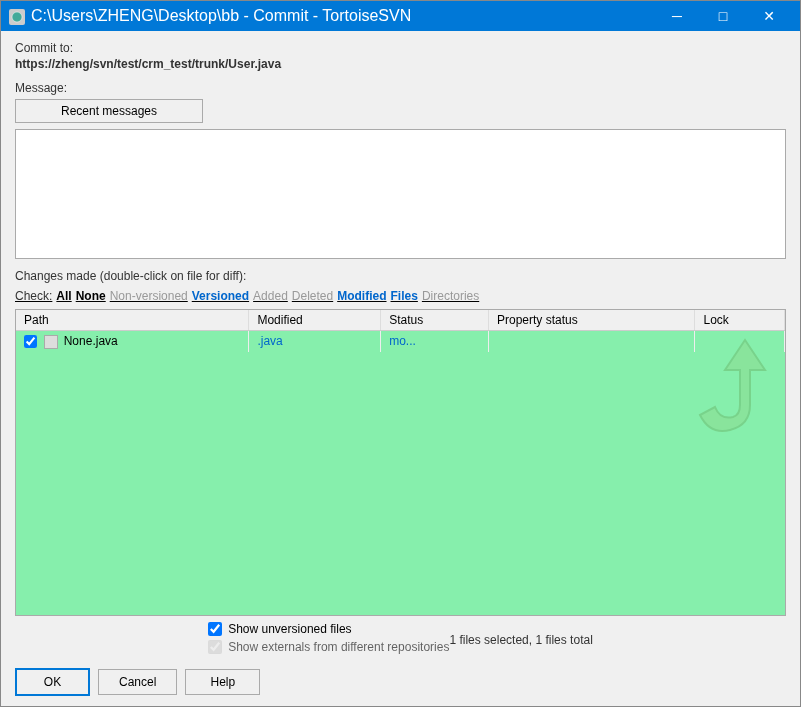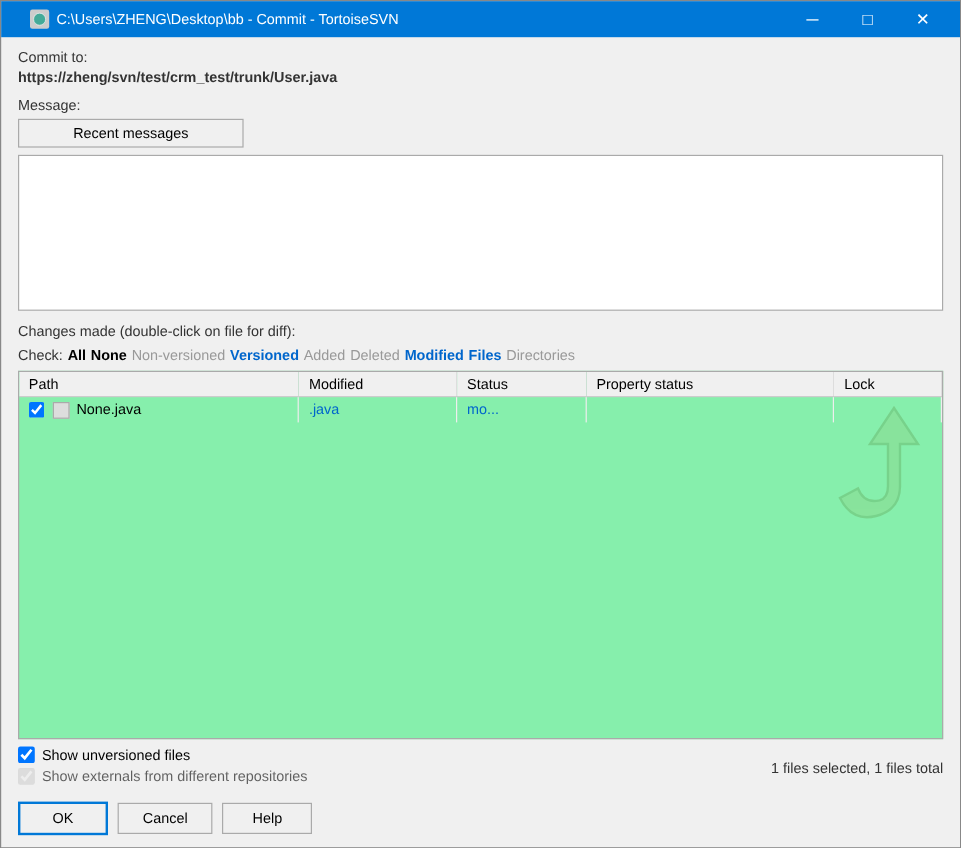--- a/index.html
+++ b/index.html
@@ -24,24 +24,23 @@
       color: white;
       height: 30px;
       display: flex;
       align-items: center;
       padding: 0 8px;
       justify-content: space-between;
       flex-shrink: 0;
     }
     .title-bar-left {
       display: flex;
-      align-items: center;
+      align-items: flex-end;
       gap: 6px;
-      font-size: 12px;
-      margin-left: 16px;
+      font-size: 16px;
     }
     .title-bar-icon {
       width: 16px;
       height: 16px;
       background: #ccc;
       border-radius: 2px;
       display: flex;
       align-items: center;
       justify-content: center;
       font-size: 10px;
@@ -111,20 +110,21 @@
       color: #333;
       margin-bottom: 6px;
     }
     .check-row {
       display: flex;
       align-items: center;
       gap: 4px;
       margin-bottom: 6px;
       font-size: 12px;
       flex-wrap: wrap;
+      text-decoration: underline;
     }
     .check-label { color: #333; }
     .check-link {
       color: #000;
       cursor: pointer;
       font-weight: bold;
       text-decoration: none;
     }
     .check-link.dimmed { color: #999; font-weight: normal; }
     .check-link.blue { color: #0066cc; font-weight: bold; }
@@ -313,21 +313,21 @@
 
       <svg class="tortoise-logo" viewBox="0 0 100 110" xmlns="http://www.w3.org/2000/svg">
 
         <g transform="translate(10,5)">
 
           <path d="M60,5 L80,35 L65,35 L65,70 Q65,90 45,95 Q25,100 15,80 L30,72 Q35,85 48,82 Q55,80 55,70 L55,35 L40,35 Z" fill="#90d080" stroke="#60a050" stroke-width="2" opacity="0.7"></path>
         </g>
       </svg>
     </div>
 
-    <div style="display:flex; justify-content:space-between; align-items:center; margin-bottom:4px;">
+    <div style="display:flex; justify-content:center; align-items:center; margin-bottom:4px;">
       <div class="bottom-checkboxes">
         <div class="checkbox-row">
           <input type="checkbox" checked="" style="">
           <label>Show unversioned files</label>
         </div>
         <div class="checkbox-row checkbox-row-disabled">
           <input type="checkbox" checked="" disabled="" style="">
           <label>Show externals from different repositories</label>
         </div>
       </div>

